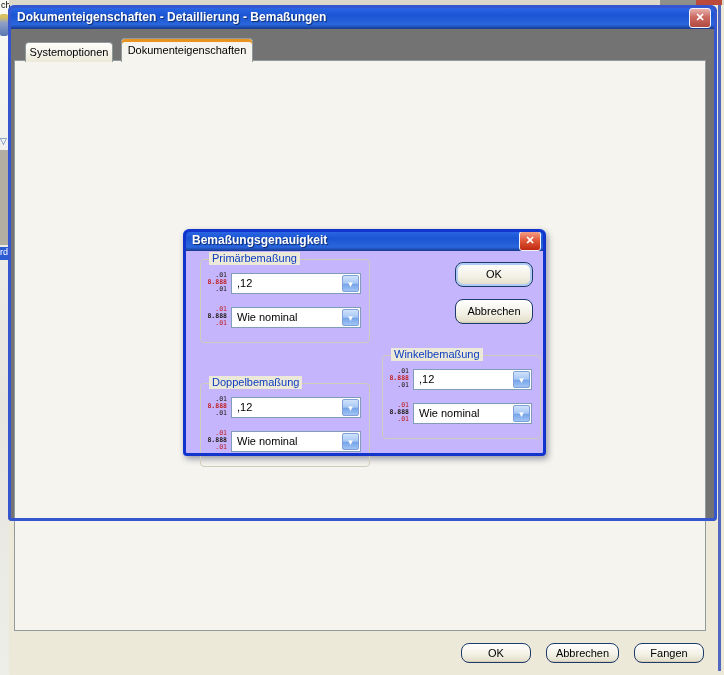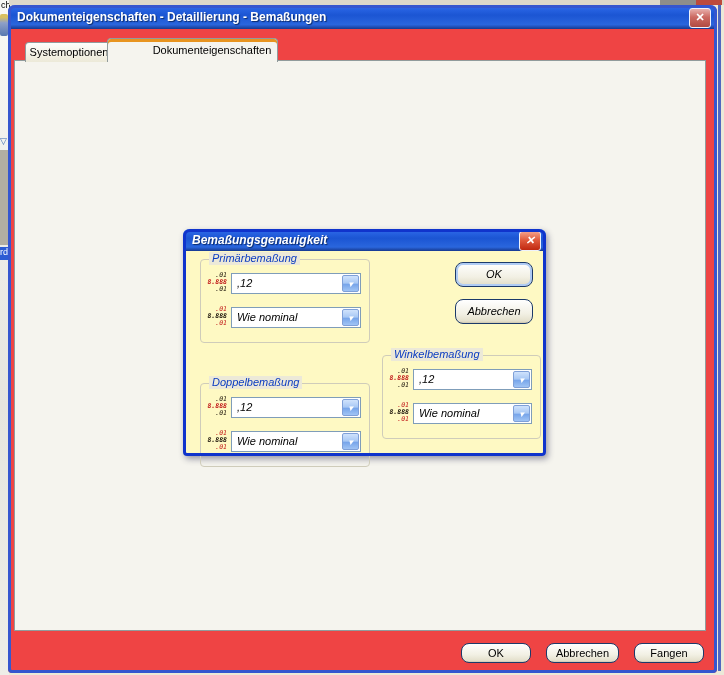--- a/index.html
+++ b/index.html
@@ -83,22 +83,22 @@
   .hs{background:#f0f4fa;box-shadow:inset 0 0 2px #c8d4e8;}
   .hs-btn{width:16px;height:16px;background:linear-gradient(180deg,#f4f8fe,#cfe0f8 50%,#b0ccf0);
           border:1px solid #90aede;border-radius:2px;color:#3662a8;font-size:7px;line-height:14px;
           text-align:center;box-sizing:border-box;}
   .hs-thumb{height:16px;background:linear-gradient(180deg,#d8e8fc,#bcd4f8 50%,#a0c0f0);
             border:1px solid #90aede;border-radius:2px;box-sizing:border-box;}
   .hs-thumb:after{content:"";position:absolute;left:50%;top:4px;width:9px;height:7px;margin-left:-5px;
             background:repeating-linear-gradient(90deg,#8fb0e0 0 1px,transparent 1px 3px);}
 
   
-  .modal{z-index:100;background:#fef9c3;border-radius:6px 6px 4px 4px;
-         box-shadow:2px 3px 6px rgba(40,40,80,.45);font-style:italic;}
+  .modal{z-index:100;background:#c4b5fd;border-radius:6px 6px 4px 4px;
+         box-shadow:2px 3px 6px rgba(40,40,80,.45);}
   .modal-border{border:3px solid #1034cc;border-radius:7px 7px 4px 4px;pointer-events:none;z-index:60;}
   .frag{line-height:13px;white-space:nowrap;}
 </style>
 </head>
 <body>
 
 <div class="stage">
 
   <div class="abs bg-left">
     <span class="abs bg-frag" style="left:1px;top:0;">ch</span>
@@ -106,31 +106,31 @@
     <span class="abs funnel-ic" style="left:0;top:137px;">▽</span>
     <span class="abs bg-gray" style="left:0;top:150px;width:9px;height:95px;"></span>
     <span class="abs bg-frag bg-sel" style="left:0;top:247px;width:9px;height:13px;">rd</span>
   </div>
   <div class="abs bg-top"></div>
   <div class="abs bg-top-gray"></div>
   <div class="abs bg-top-red"></div>
   <div class="abs bg-right"></div>
   <div class="abs bg-blueline"></div>
 
-  <div class="abs" style="left:8px;top:5px;width:709px;height:668px;background:#ef4444;border-radius:7px 7px 4px 4px;z-index:10;">
+  <div class="abs" style="left:8px;top:5px;width:709px;height:516px;background:#737373;border-radius:7px 7px 4px 4px;z-index:10;">
 
     <div class="abs titlebar" style="left:0;top:0;width:709px;height:24px;">
       <span class="tb-title abs" style="left:0;top:0;">Dokumenteigenschaften - Detaillierung - Bemaßungen</span>
       <span class="abs closebtn close-main" style="right:6px;top:3px;">✕</span>
     </div>
 
     <div class="abs tab" style="left:17px;top:37px;width:86px;height:19px;">
       <div class="tab-lab">Systemoptionen</div>
     </div>
-    <div class="abs tab active" style="left:99px;top:33px;width:130px;height:23px;padding-left:39px;">
+    <div class="abs tab active" style="left:113px;top:33px;width:130px;height:23px;">
       <div class="tab-lab">Dokumenteigenschaften</div>
     </div>
 
     <div class="abs panel" style="left:6px;top:55px;width:690px;height:569px;"></div>
 
     <div class="abs treebox" style="left:22px;top:65px;width:148px;height:554px;">
       <div class="abs" style="left:0;top:4px;width:100%;height:280px;">
         <div class="abs tspine" style="left:10px;top:8px;height:256px;"></div>
         <div class="abs tspine" style="left:30px;top:8px;height:160px;"></div>
         <div class="titem abs" style="left:10px;top:0;"><span class="dash"></span><span class="tlbl">Detaillierung</span></div>

